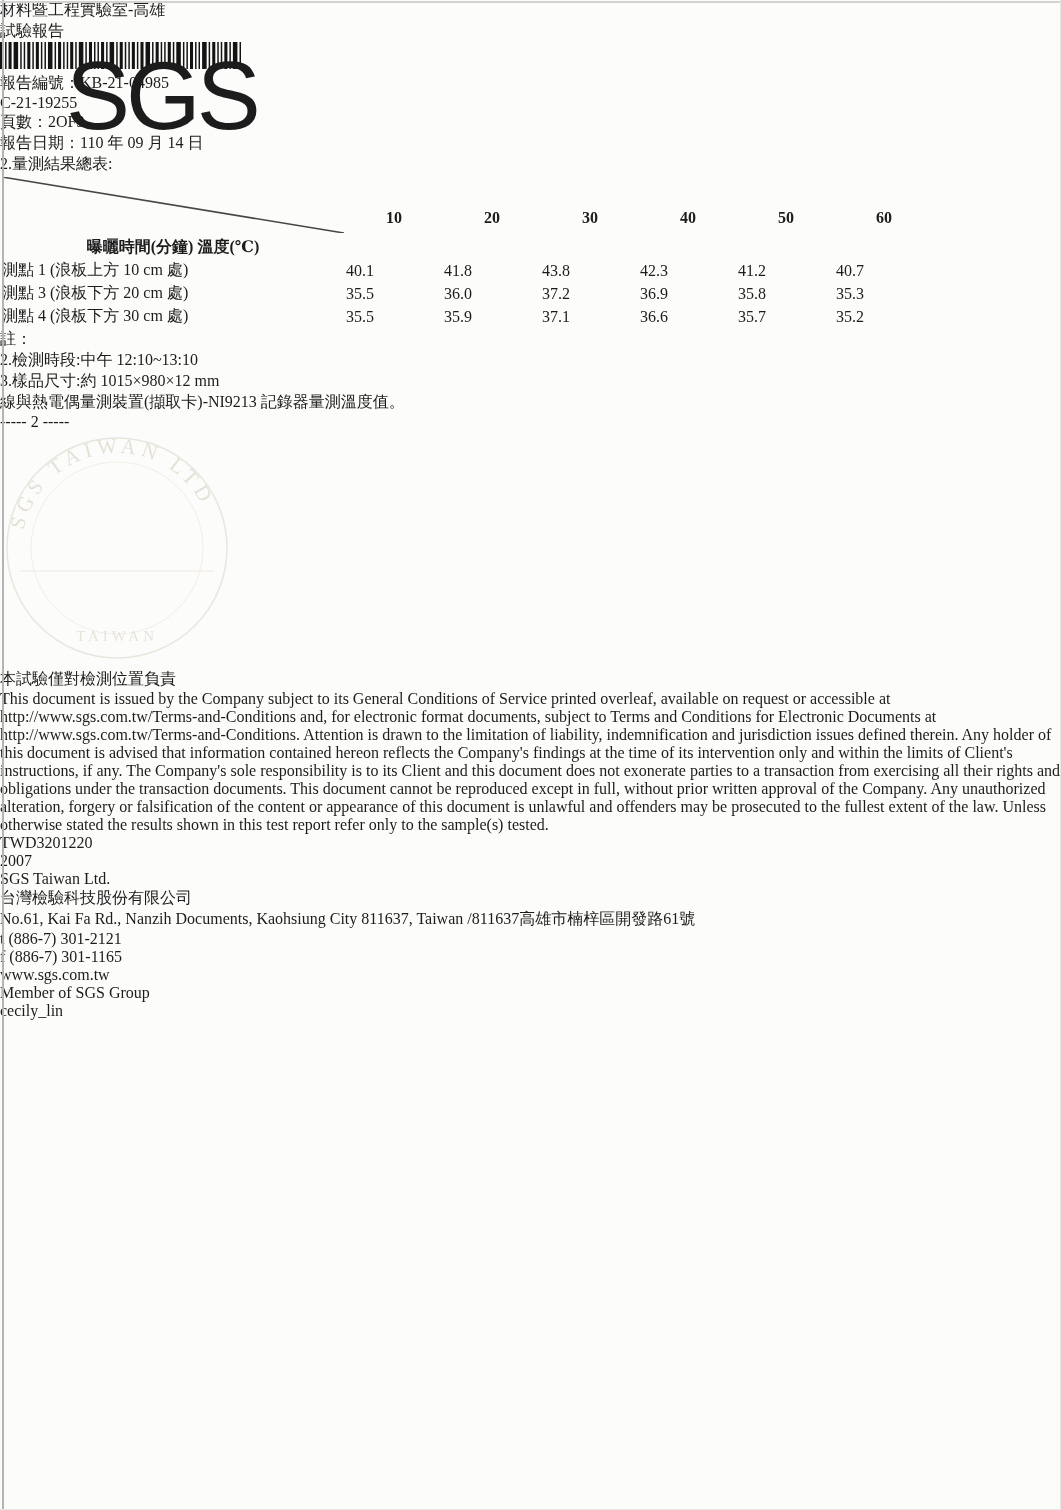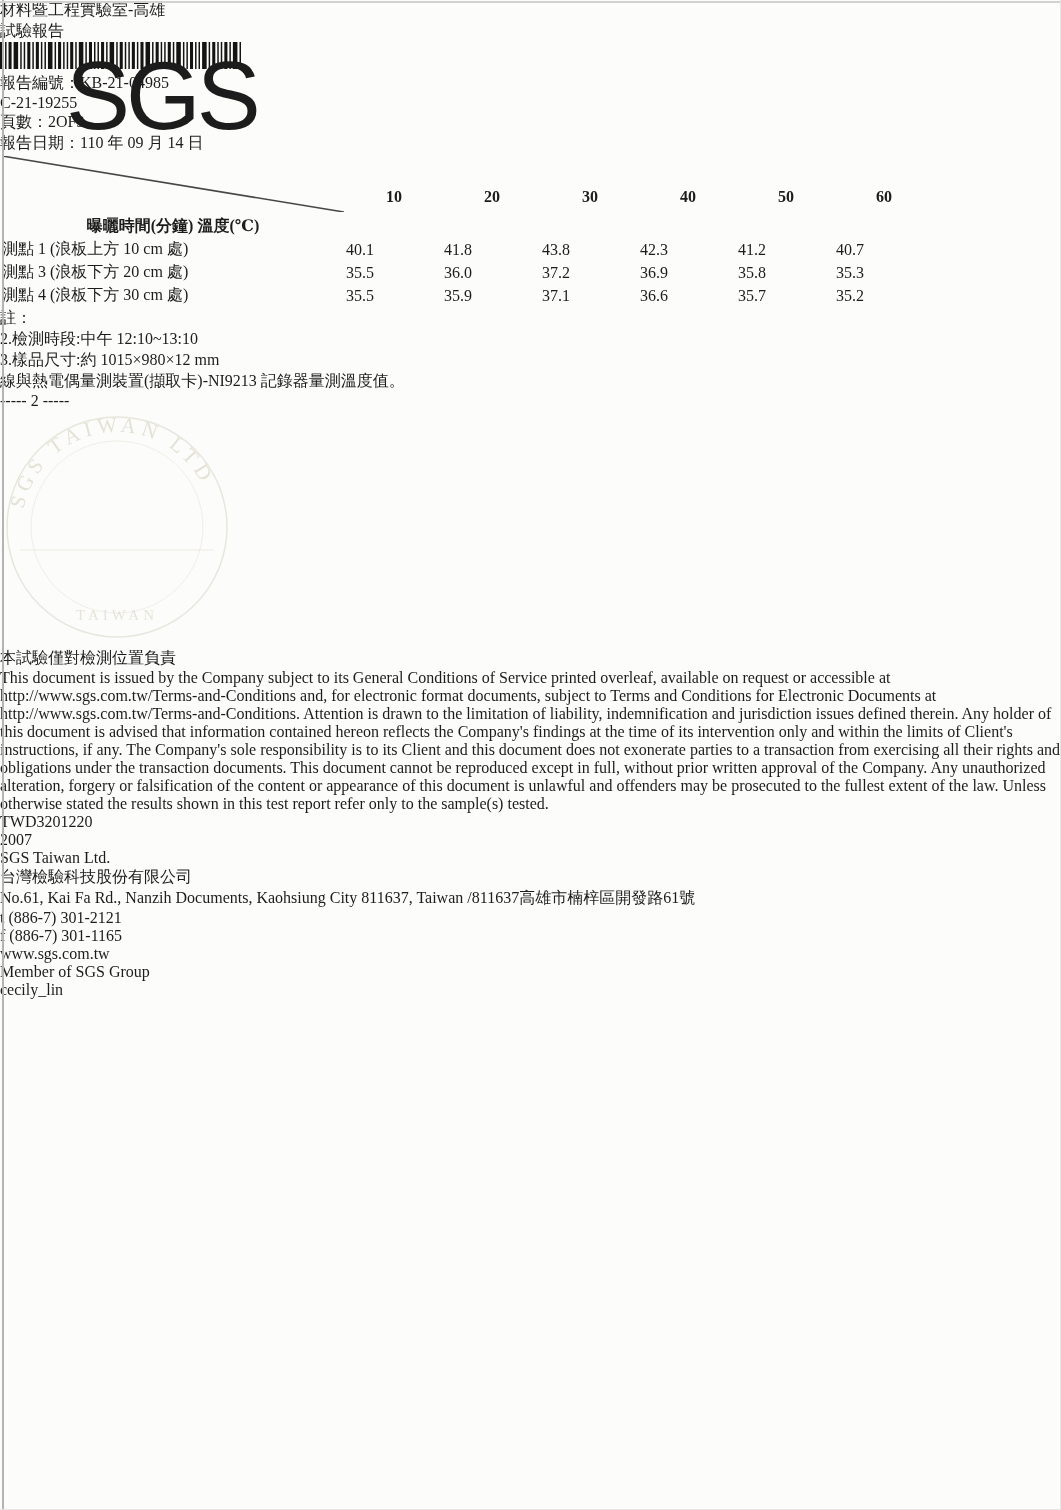--- a/index.html
+++ b/index.html
@@ -171,20 +171,21 @@
     <div class="ri-indent">C-21-19255</div>
     <div><span>頁</span><span class="pl-mid">數：2</span><span class="pl-of">OF</span><span class="pl-total">3</span></div>
     <div>報告日期：110 年 09 月 14 日</div>
   </div>
 
   <div class="separator">
     <div class="bar"></div>
     <div class="bar"></div>
   </div>
 
+  <div class="results-subheading">2.量測結果總表:</div>
 
   <div class="table-wrap">
     <table class="results">
       <colgroup>
         <col style="width:342px">
           <col style="width:96px">
           <col style="width:96px">
           <col style="width:96px">
           <col style="width:96px">
           <col style="width:96px">

